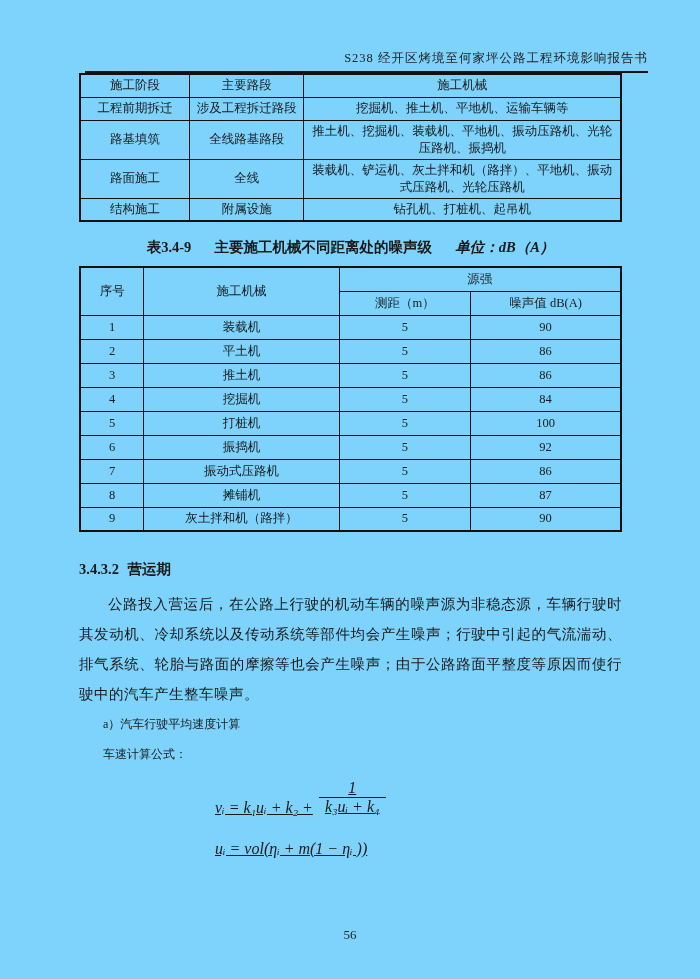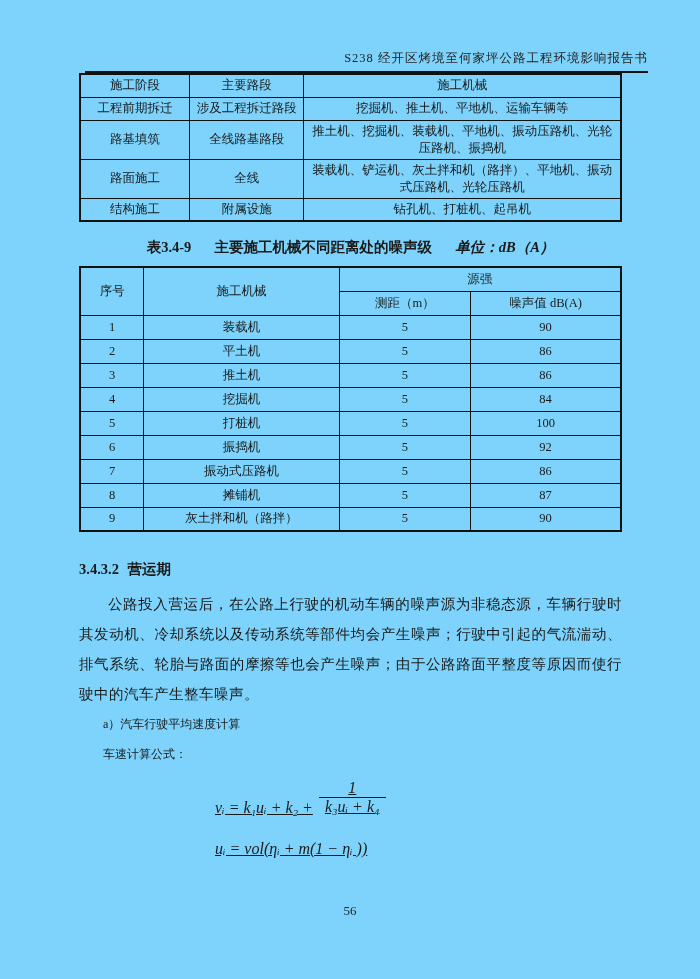--- a/index.html
+++ b/index.html
@@ -94,21 +94,21 @@
     margin-left: 6px;
     vertical-align: middle;
     line-height: 1.15;
   }
   .frac .num { padding: 0 10px; }
   .frac .den { border-top: 1.3px solid #1a1a1a; padding: 0 6px; }
   .formula-second { margin-top: 7px; }
 
   .page-number {
     position: absolute;
-    left: 0; right: 0; bottom: 60px;
+    left: 0; right: 0; bottom: 36px;
     text-align: center;
     font-size: 13px;
     color: #222;
   }
 </style>
 </head>
 <body>
 
 <div class="page">
 

